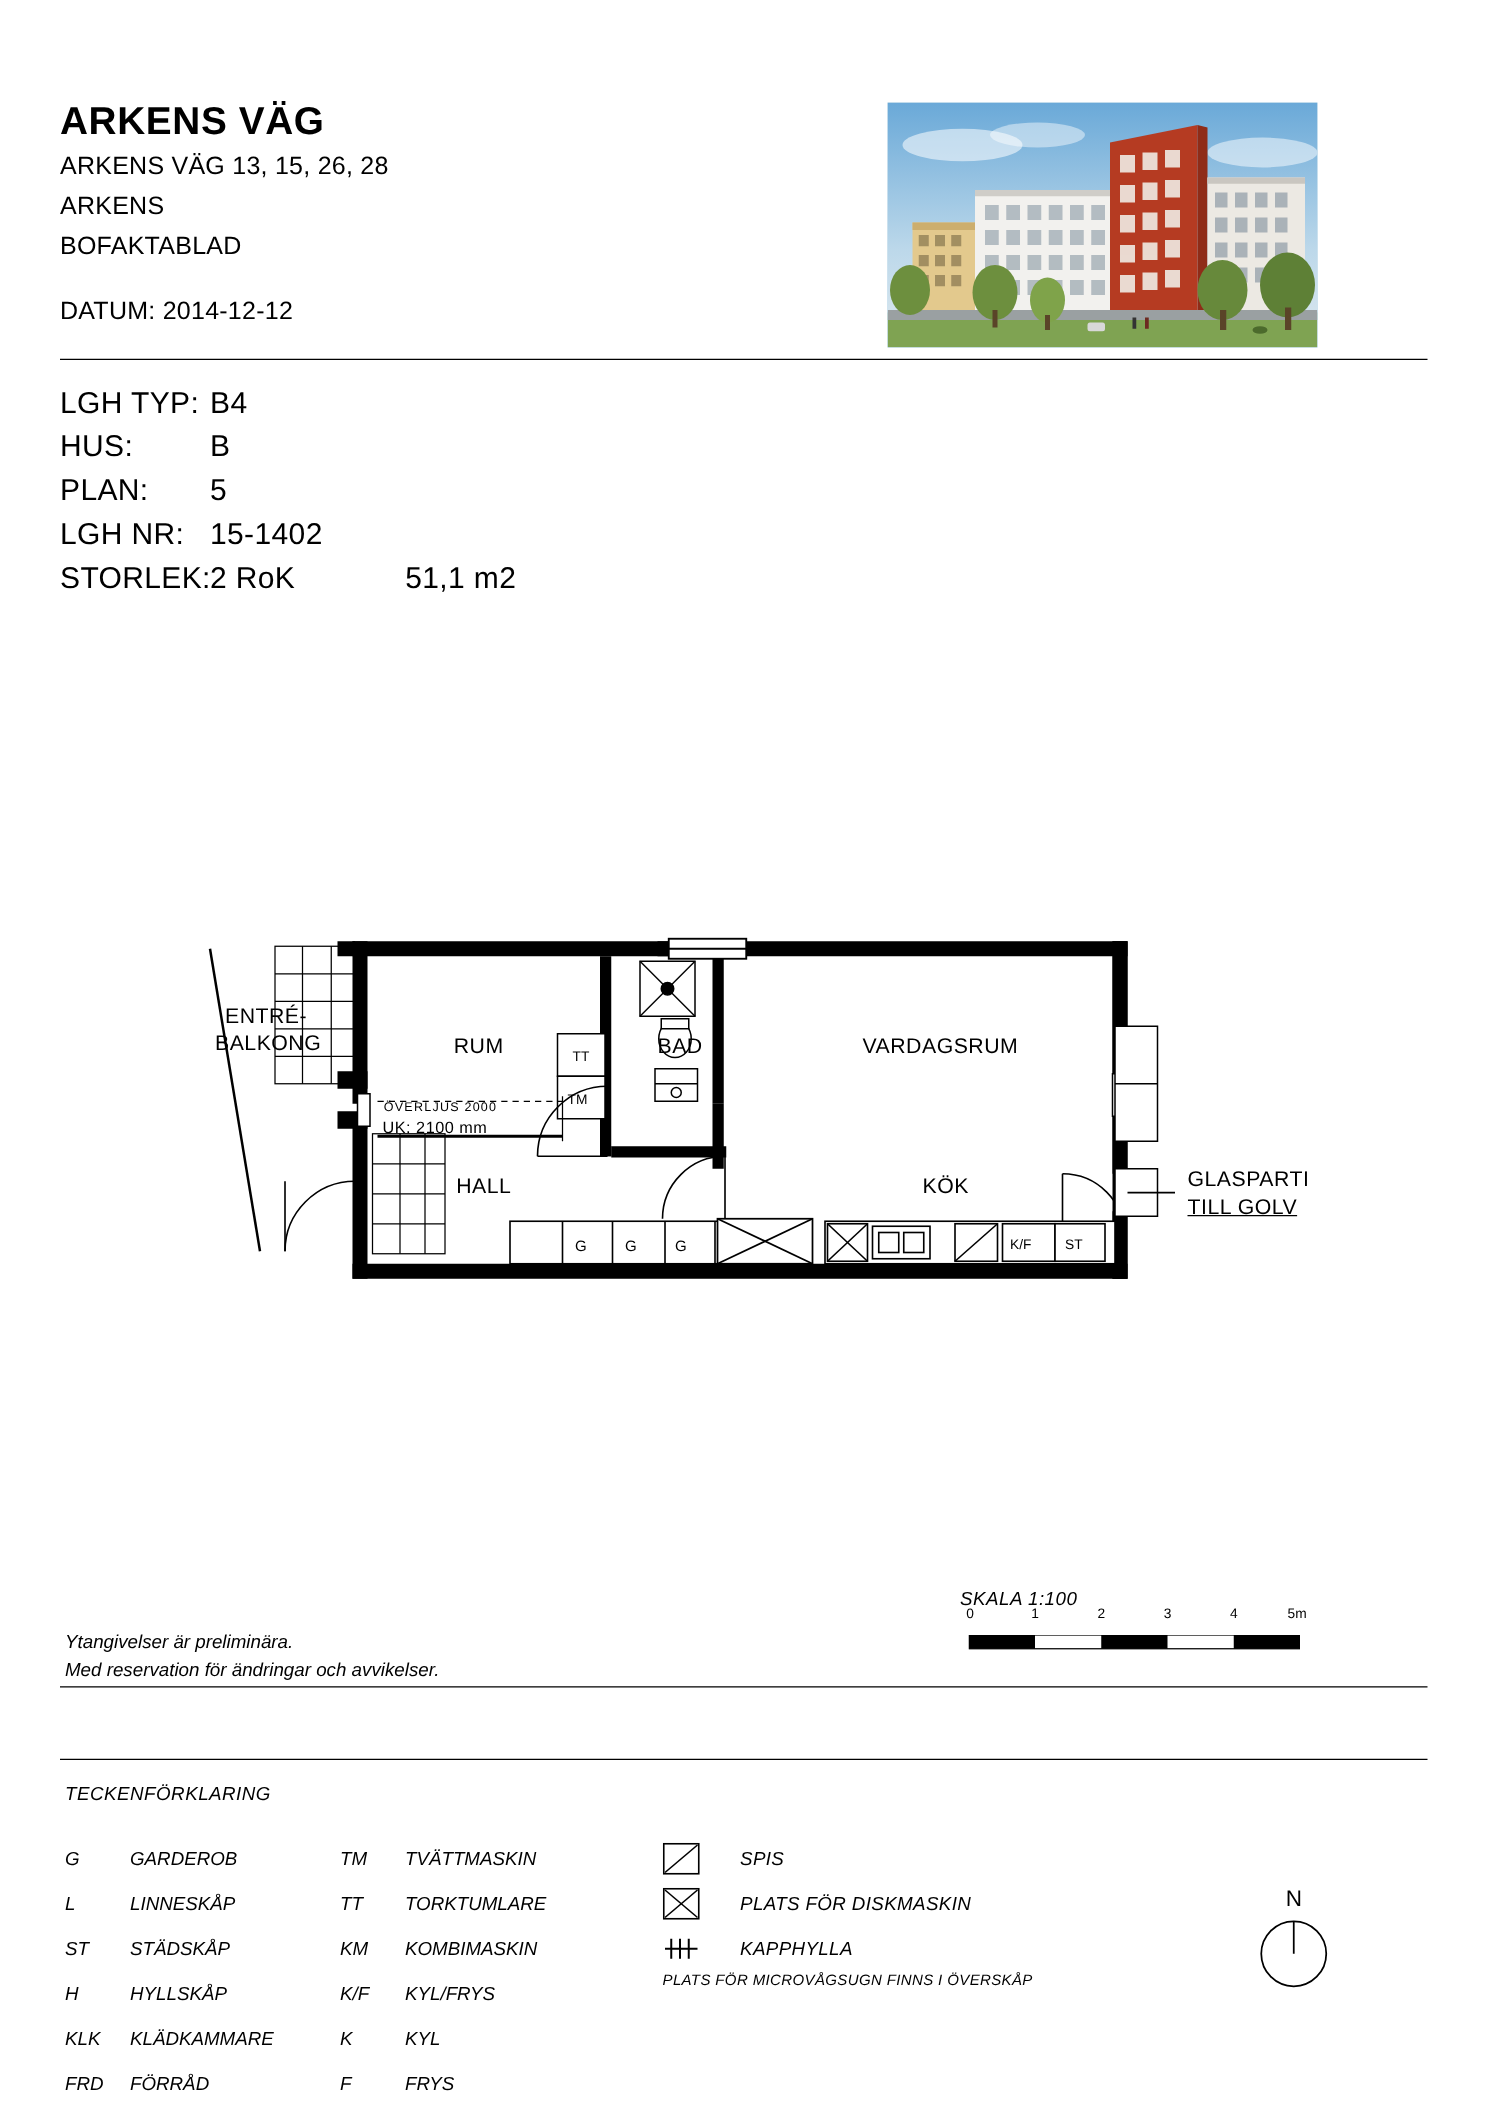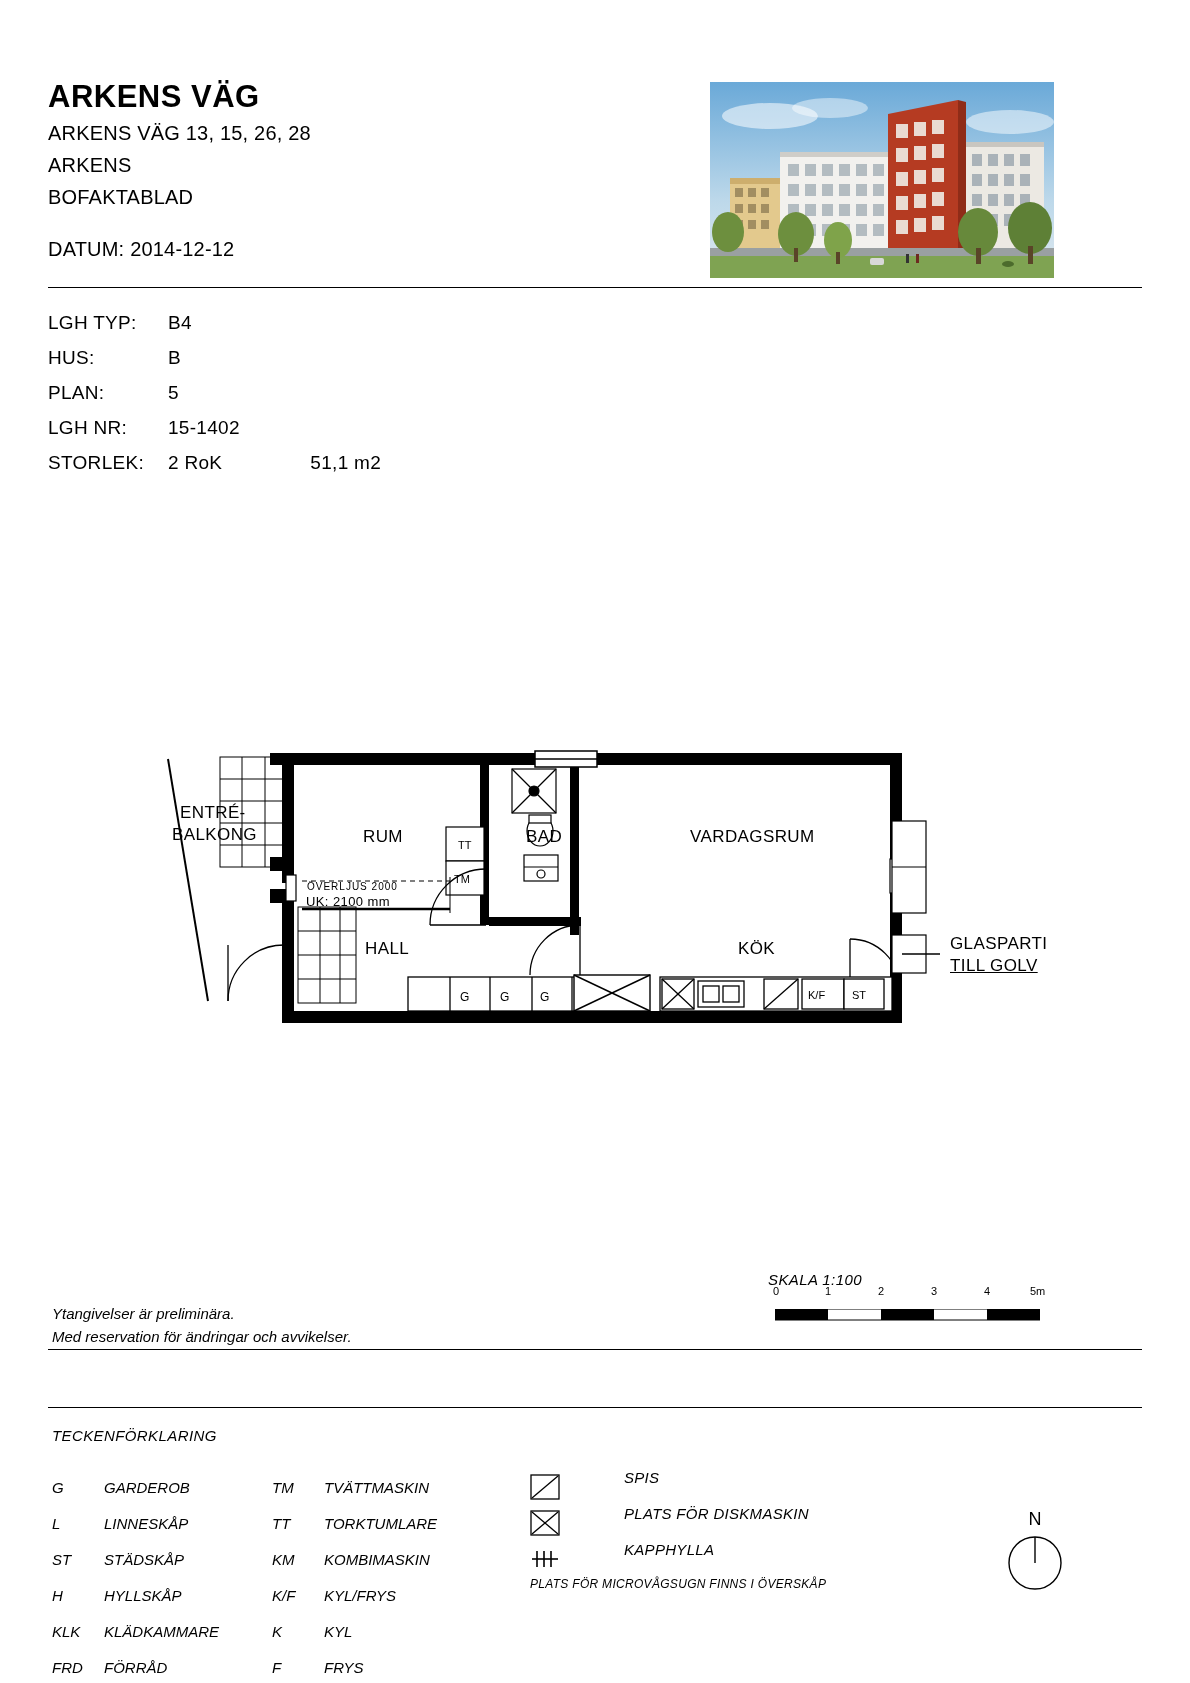--- a/index.html
+++ b/index.html
@@ -24,21 +24,21 @@
     overflow:hidden;background:#9fc7e0;
   }
   .photo svg{display:block;}
 
   .hr{position:absolute;left:48px;width:1094px;height:1px;background:#000;}
   #hr-top{top:238px;}
   #hr-bottom{top:1300px;}
   #hr-legend{top:1358px;}
 
   
-  .facts{position:absolute;left:48px;top:256px;font-size:19px;}
+  .facts{position:absolute;left:48px;top:256px;font-size:24px;}
   .facts .row{display:flex;height:35px;align-items:center;}
   .facts .lbl{width:120px;letter-spacing:.3px;}
   .facts .val{letter-spacing:.3px;}
   .facts .val2{margin-left:88px;}
 
   
   .plan{position:absolute;left:150px;top:690px;width:920px;height:330px;}
   .plan svg{display:block;}
 
   .planlabel{position:absolute;font-size:17px;letter-spacing:.4px;}
@@ -53,21 +53,21 @@
   .disclaimer{position:absolute;left:52px;top:1254px;font-size:15px;font-style:italic;line-height:1.5;}
 
   
   .legendtitle{position:absolute;left:52px;top:1378px;font-size:15px;font-style:italic;letter-spacing:.4px;}
   .legendcol{position:absolute;font-size:15px;font-style:italic;}
   .legendcol .lrow{display:flex;height:36px;align-items:center;}
   .legendcol .abbr{width:52px;}
   #legend-col1{left:52px;top:1420px;}
   #legend-col2{left:272px;top:1420px;}
   #legend-sym{left:530px;top:1420px;}
-  .symrow{display:flex;height:36px;gap:32px;}
+  .symrow{display:flex;align-items:center;height:36px;}
   .symrow .symbox{width:40px;display:flex;align-items:center;}
   .symrow .symtxt{margin-left:22px;font-size:15px;font-style:italic;letter-spacing:.3px;}
   .microtext{position:absolute;left:530px;top:1528px;font-size:12px;font-style:italic;letter-spacing:.3px;}
 
   .northwrap{position:absolute;left:1000px;top:1460px;width:70px;height:90px;text-align:center;}
   .northwrap .nlab{font-size:18px;}
 </style>
 </head>
 <body>
 

